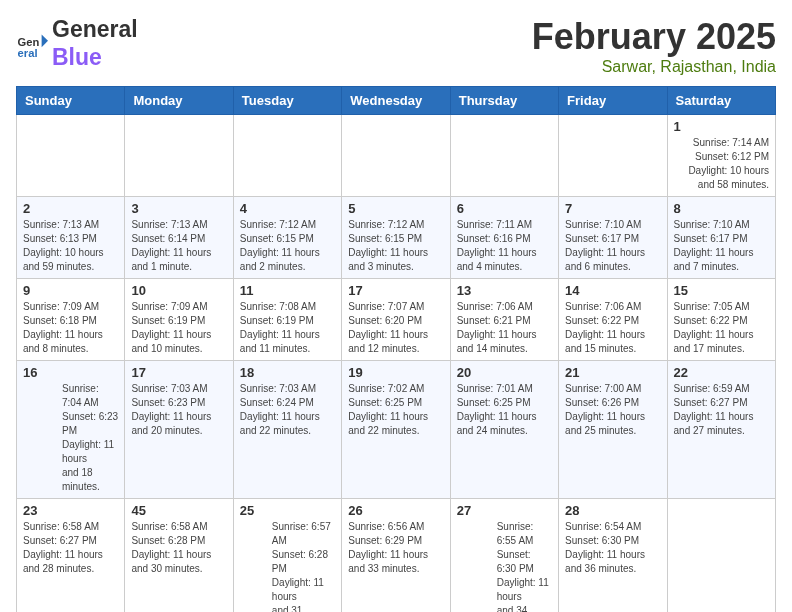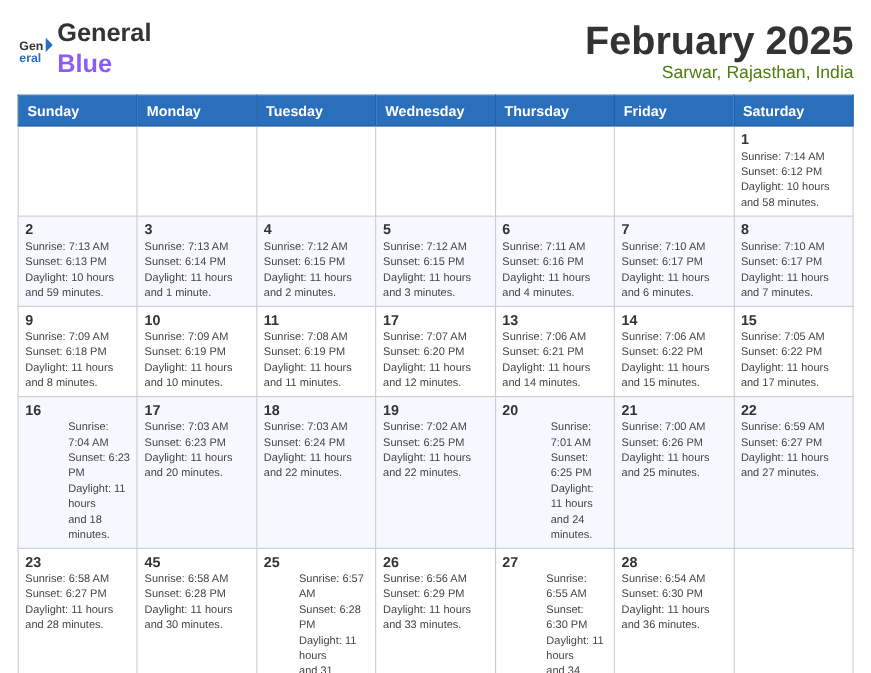--- a/index.html
+++ b/index.html
@@ -118,21 +118,21 @@
   <tbody id="calendar-body">
   <tr>
         <td class="empty-cell"></td>
         <td class="empty-cell"></td>
         <td class="empty-cell"></td>
         <td class="empty-cell"></td>
         <td class="empty-cell"></td>
         <td class="empty-cell"></td>
         <td>
           <span class="day-num">1</span>
-          <div class="day-info" style="white-space: pre-line;">Sunrise: 7:14 AM
+          <div class="day-info" style="white-space: pre-line; text-align: right;">Sunrise: 7:14 AM
 Sunset: 6:12 PM
 Daylight: 10 hours
 and 58 minutes.</div>
         </td>
       </tr>
       <tr>
         <td>
           <span class="day-num">2</span>
           <div class="day-info" style="white-space: pre-line;">Sunrise: 7:13 AM
 Sunset: 6:13 PM
@@ -257,21 +257,21 @@
         </td>
         <td>
           <span class="day-num">19</span>
           <div class="day-info" style="white-space: pre-line;">Sunrise: 7:02 AM
 Sunset: 6:25 PM
 Daylight: 11 hours
 and 22 minutes.</div>
         </td>
         <td>
           <span class="day-num">20</span>
-          <div class="day-info" style="white-space: pre-line; margin-left: 44px;">Sunrise: 7:01 AM
+          <div class="day-info" style="white-space: pre-line;">Sunrise: 7:01 AM
 Sunset: 6:25 PM
 Daylight: 11 hours
 and 24 minutes.</div>
         </td>
         <td>
           <span class="day-num">21</span>
           <div class="day-info" style="white-space: pre-line;">Sunrise: 7:00 AM
 Sunset: 6:26 PM
 Daylight: 11 hours
 and 25 minutes.</div>

